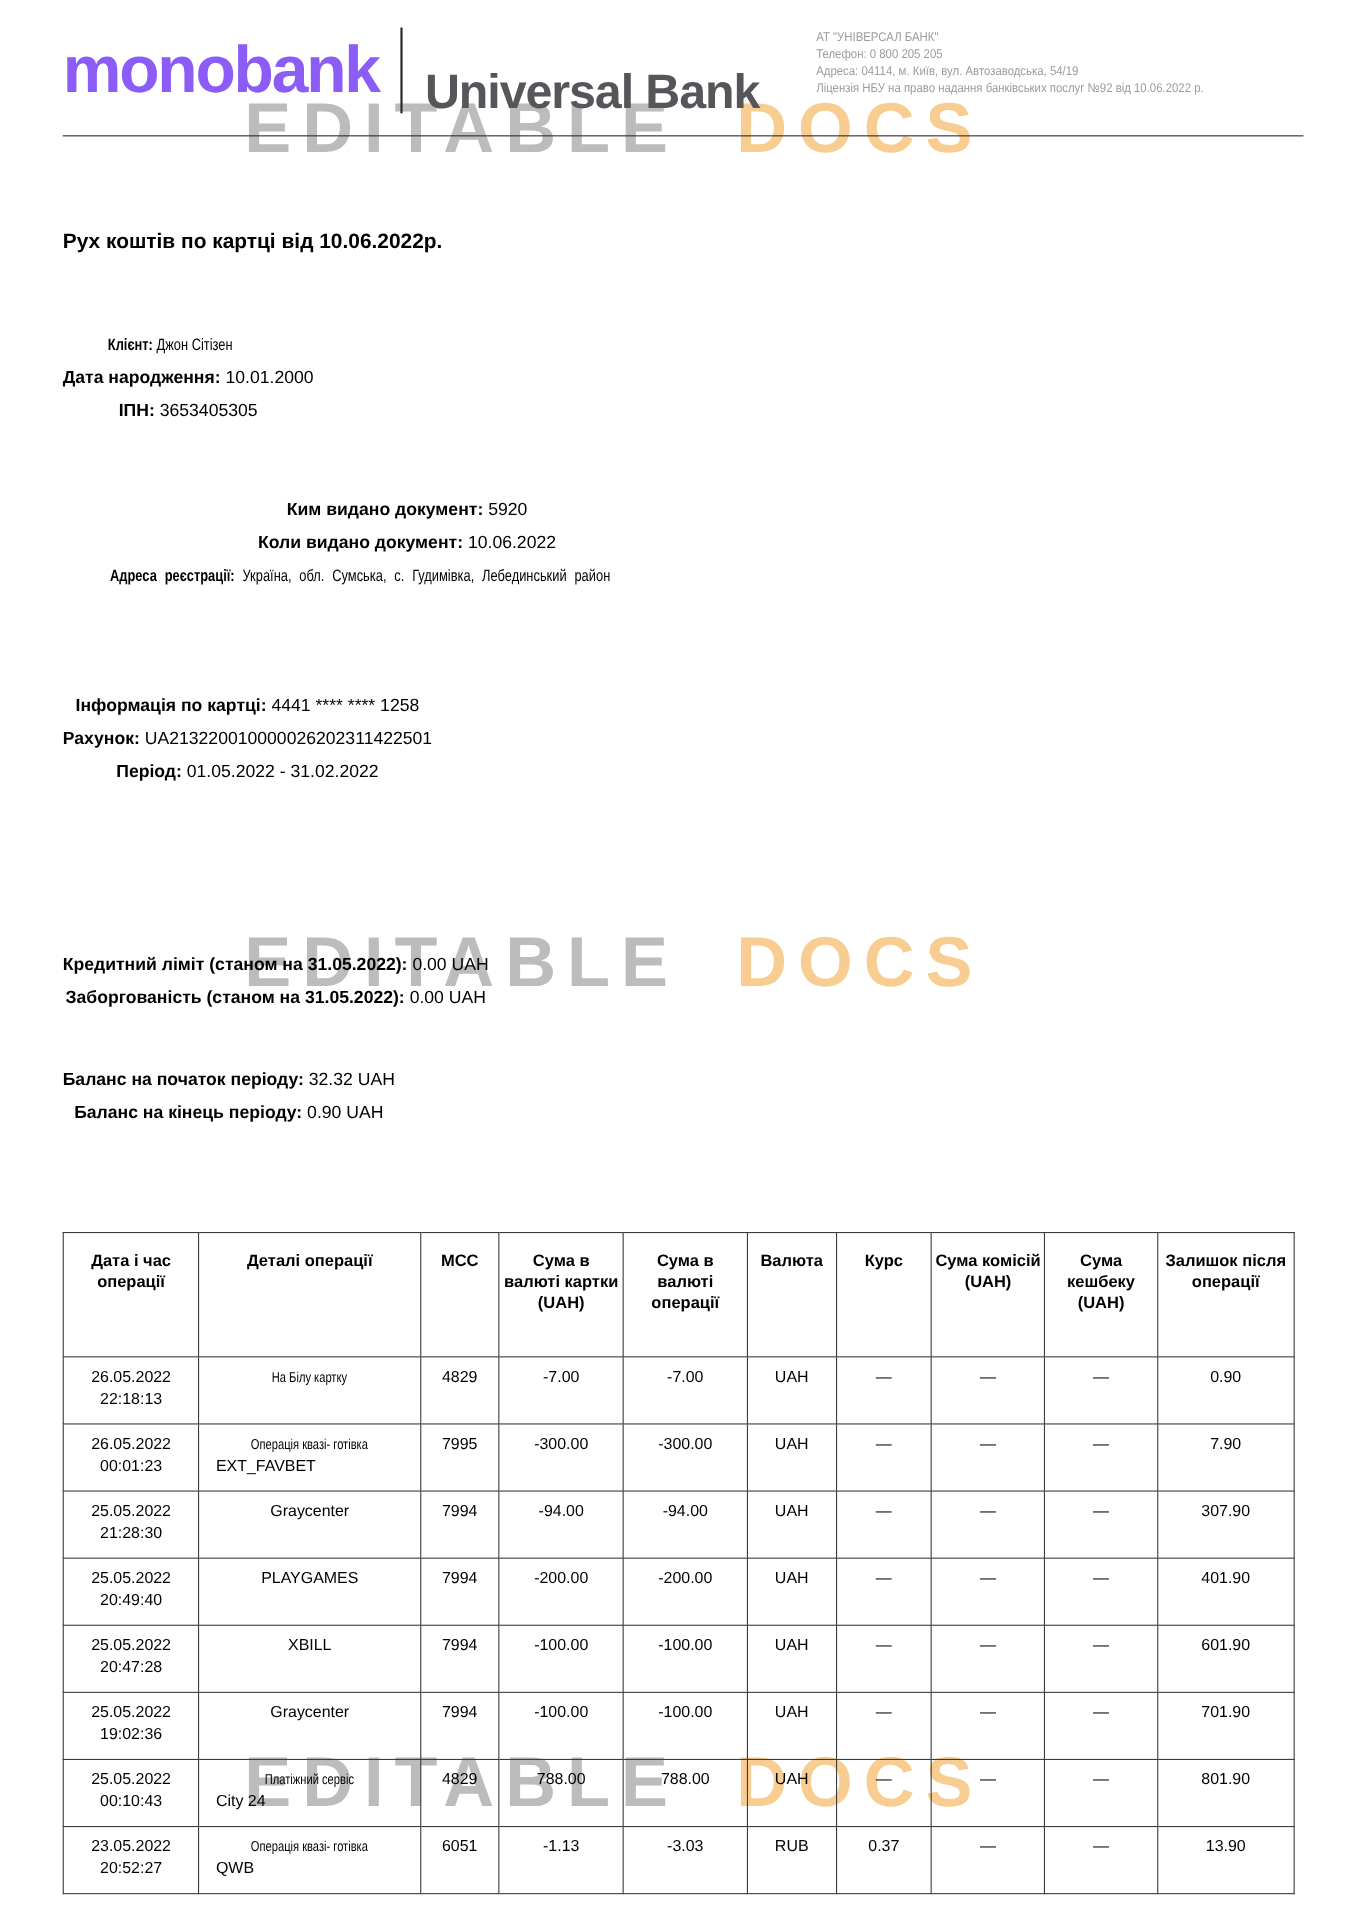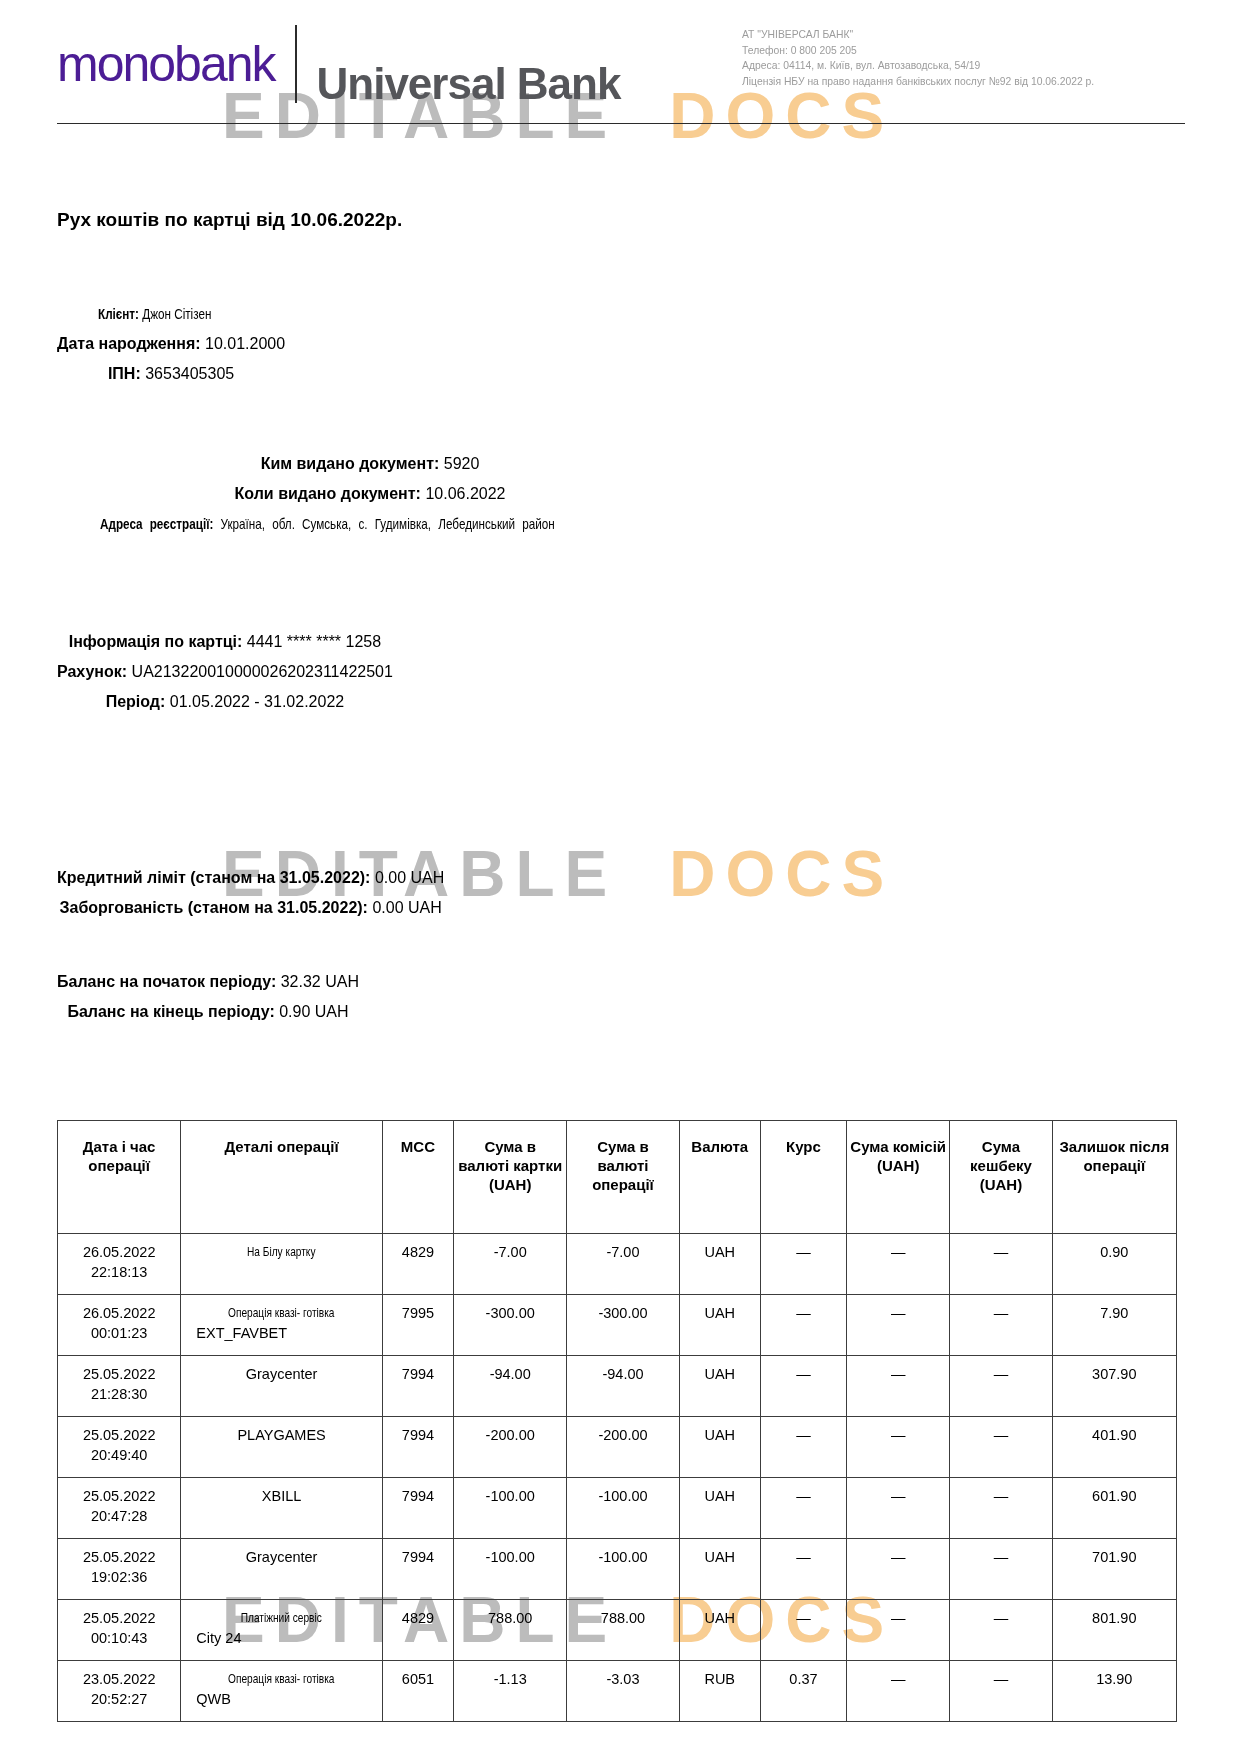--- a/index.html
+++ b/index.html
@@ -18,21 +18,21 @@
   }
   .wm-gray   { color:#bcbcbc; }
   .wm-orange { color:#f8cd92; }
   .wm-1 { top:84px; }
   .wm-2 { top:842px; }
   .wm-3 { top:1588px; }
 
   
   .logo-row { top:22px; left:57px; display:flex; align-items:center; }
   .logo-primary {
-    font-size:50px; font-weight:400; letter-spacing:-2px; color:#4c1d95; line-height:1;
+    font-size:60px; font-weight:700; letter-spacing:-2px; color:#8b5cf6; line-height:1;
   }
   .logo-divider { width:2px; height:78px; background:#2b2b2b; margin:0 20px; }
   .logo-secondary {
     font-size:44px; font-weight:700; letter-spacing:-1px; color:#55565a; line-height:1;margin-top:40px;
   }
   .bank-info {
     top:27px; left:742px; width:560px; color:#9c9c9c;
     font-size:11.5px; line-height:15.5px;
     transform:scaleX(0.9); transform-origin:left top; white-space:nowrap;
   }

